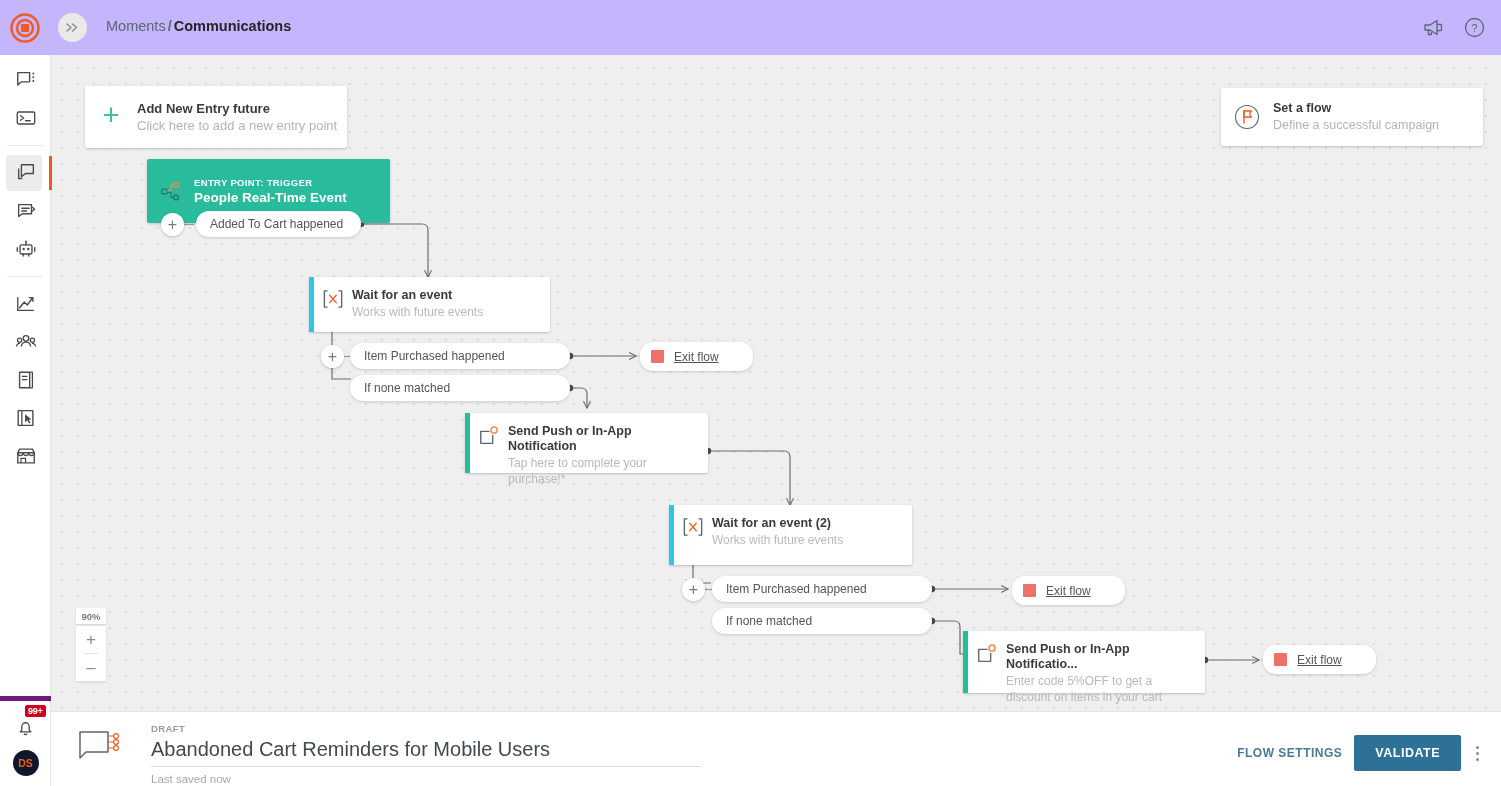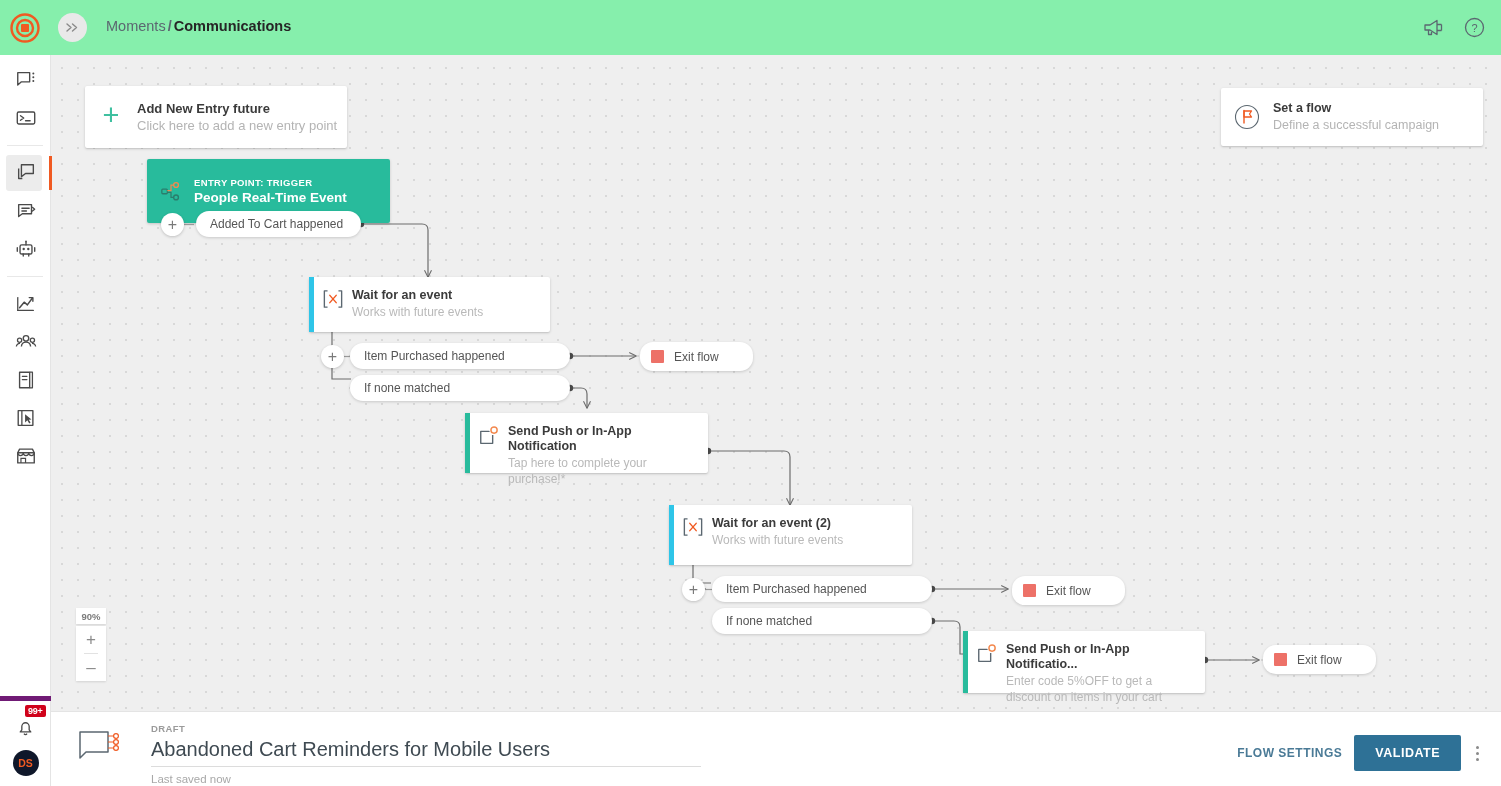--- a/index.html
+++ b/index.html
@@ -8,21 +8,21 @@
     width: 1501px; height: 786px;
     overflow: hidden;
     font-family: "Liberation Sans", sans-serif;
     background: #ffffff;
     -webkit-font-smoothing: antialiased;
   }
 
   
   #topbar {
     position: absolute; left: 0; top: 0; width: 1501px; height: 55px;
-    background: #86efac; display: flex; align-items: center;
+    background: #c4b5fd; display: flex; align-items: center;
     z-index: 40;
   }
   #logo {
     position: absolute; left: 10px; top: 13px; width: 30px; height: 30px;
   }
   #collapse-btn {
     position: absolute; left: 58px; top: 13px;
     width: 29px; height: 29px; border-radius: 50%;
     background: #e9e9e9; color: #8a8a8a;
     display: flex; align-items: center; justify-content: center;
@@ -136,21 +136,21 @@
 
   
   .pill {
     position: absolute; height: 26px; background: #fff;
     border-radius: 13px; display: flex; align-items: center;
     padding-left: 14px; padding-right: 14px;
     font-size: 12px; color: #555; white-space: nowrap;
     box-shadow: 0 1px 3px rgba(0,0,0,0.16);
     cursor: pointer;
   }
-  .pill.exit { padding-left: 11px; }
+  .pill.exit { padding-left: 11px; text-decoration: underline; }
   .pill.exit .sq { width: 13px; height: 13px; background: #ed7168; border-radius: 1px; margin-right: 10px; }
 
   .plusnode {
     position: absolute; width: 23px; height: 23px; border-radius: 50%;
     background: #fff; box-shadow: 0 1px 3px rgba(0,0,0,0.2);
     display: flex; align-items: center; justify-content: center;
     color: #7a7a7a; font-size: 16px; font-weight: 300; line-height: 1;
     cursor: pointer; z-index: 5;
   }
 

